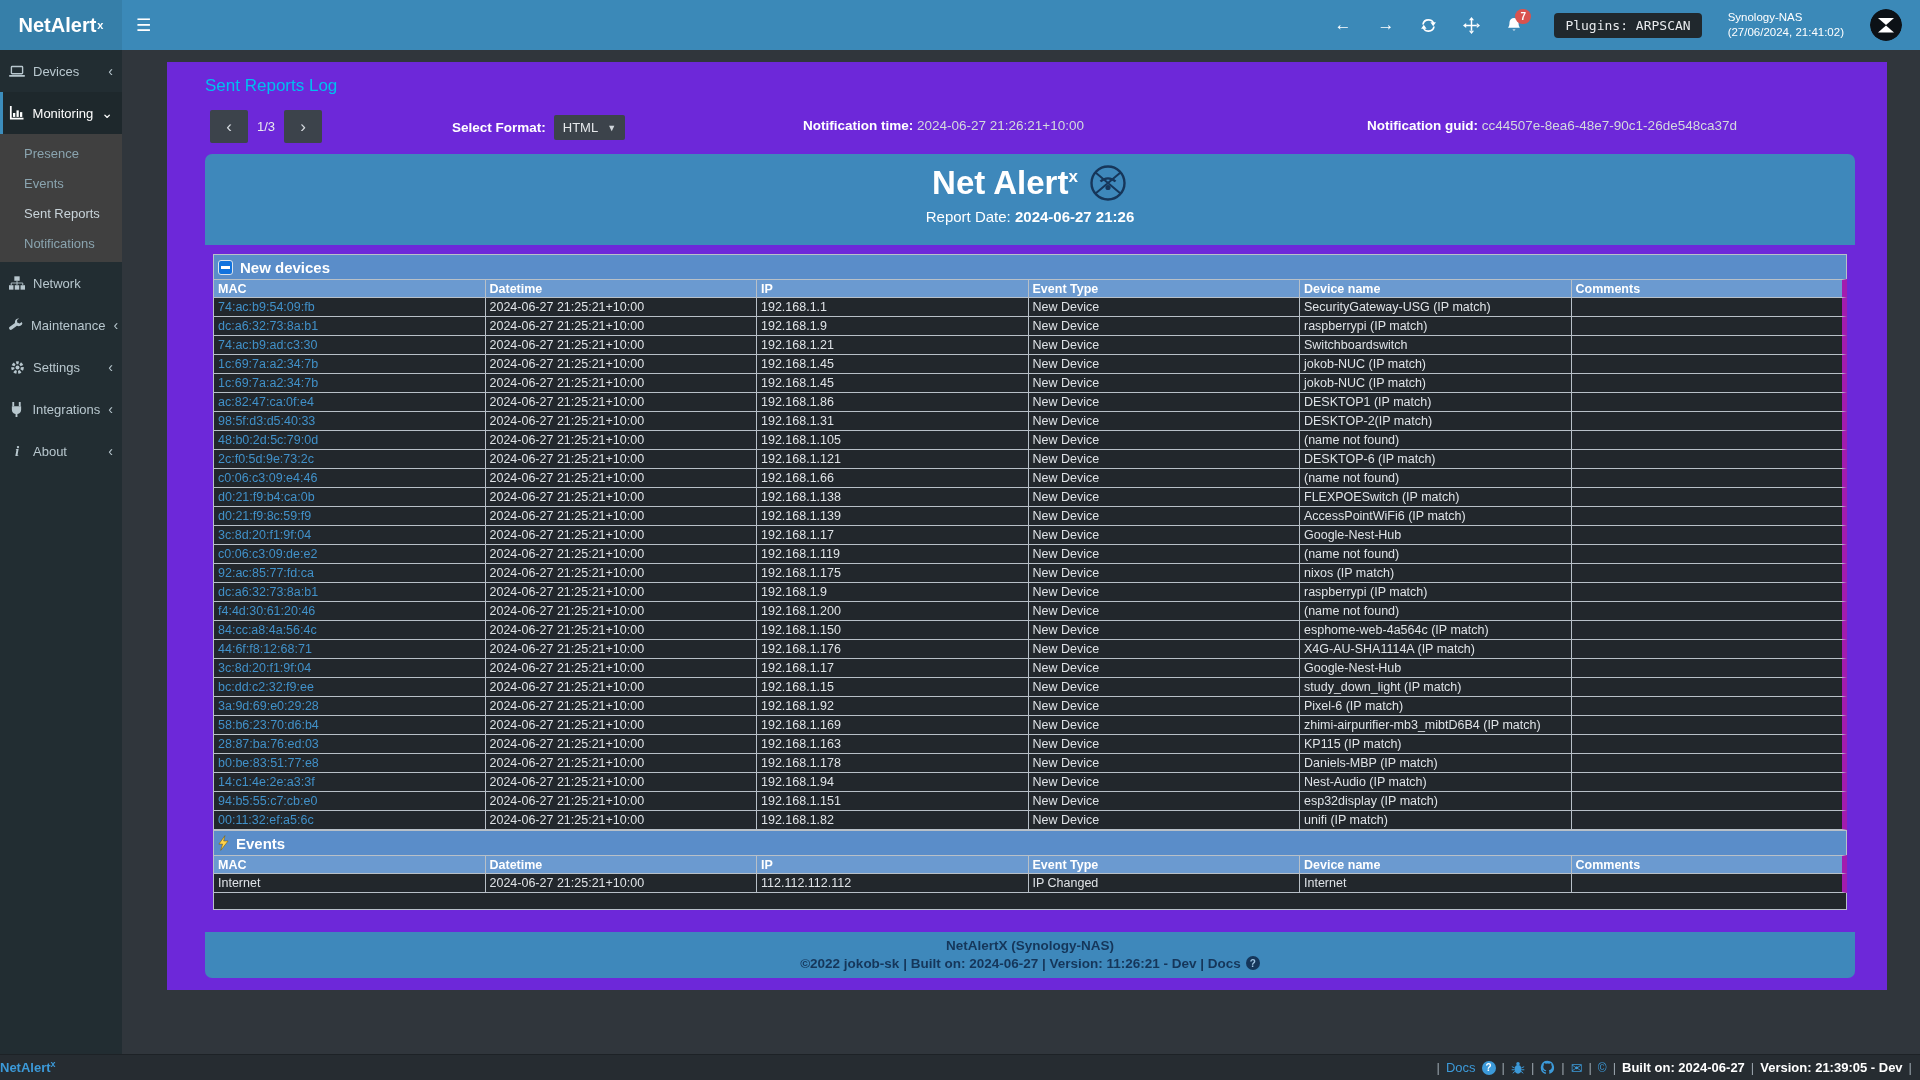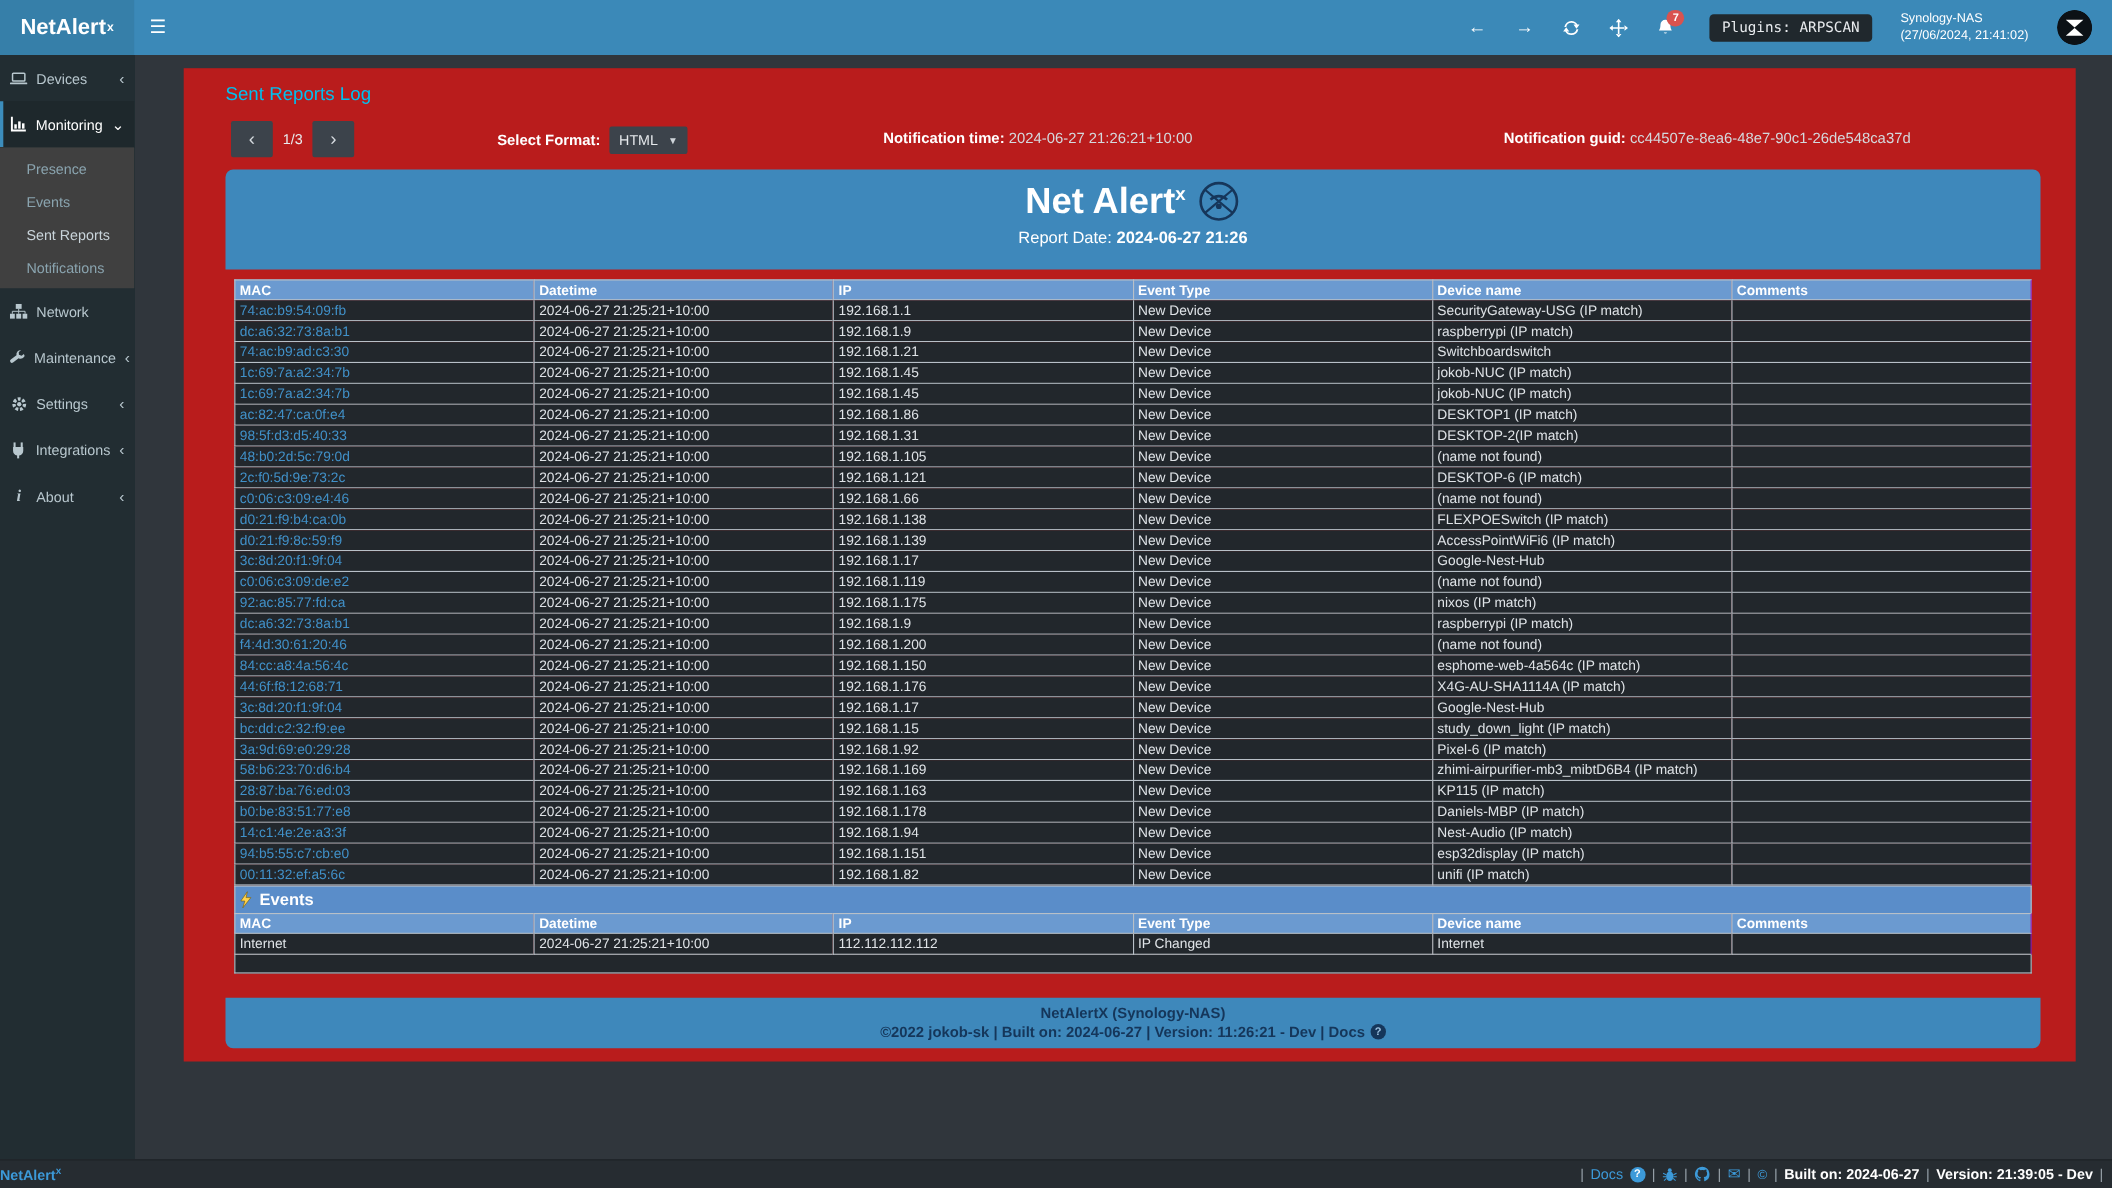--- a/index.html
+++ b/index.html
@@ -40,21 +40,21 @@
     color:#8aa4af; cursor:pointer; font-size:13px; }
   .sub-item.current { color:#c9d4da; }
 
   
   .content-header { margin-left:122px; height:42px; background:#3d444b; display:flex;
     align-items:center; gap:10px; padding:0 17px; color:#ccd2d8; font-size:25px; }
   .content-header svg { color:#949da5; }
 
   
   .page { margin-left:122px; }
-  .panel { margin:20px 33px 0 45px; background:#b91c1c; min-height:878px;
+  .panel { margin:20px 33px 0 45px; background:#6d28d9; min-height:878px;
     padding:14px 32px 12px 38px; }
   .log-link { color:#00c0ef; font-size:17px; display:inline-block; cursor:pointer; }
 
   .controls { position:relative; height:44px; margin-top:10px; }
   .pager { position:absolute; left:5px; top:4px; display:flex; align-items:center; gap:9px; }
   .pg-btn { width:38px; height:33px; background:#3c434b; border:none; color:#d6dbe0;
     font-size:17px; border-radius:2px; cursor:pointer; line-height:1; }
   .page-ind { color:#e8ebee; font-size:13px; }
   .fmt-group { position:absolute; left:247px; top:9px; display:flex; align-items:center; gap:8px; }
   .fmt-label { color:#fff; font-weight:bold; font-size:13.5px; }
@@ -75,21 +75,21 @@
   .report-date { font-size:15px; margin-top:5px; }
   .report-date b { font-weight:bold; }
 
   .rtable { margin:9px 8px 0 8px; }
   .sect-header { display:flex; align-items:center; gap:7px; background:#5a8dc9; color:#fff;
     font-weight:bold; font-size:15px; height:25px; padding:0 4px;
     border:1px solid #b8c0c8; border-bottom:none; }
   .tr { display:flex; height:19px; }
   .tr .th, .tr .td { flex:1 1 0; border-left:1px solid #b8c0c8; border-bottom:1px solid #b8c0c8;
     padding:0 4px; font-size:12.5px; line-height:18px; white-space:nowrap; overflow:hidden; }
-  .tr .th:last-child, .tr .td:last-child { border-right:1px solid #a21caf; }
+  .tr .th:last-child, .tr .td:last-child { border-right:5px solid #a21caf; }
   .thr .th { background:#6b9ad0; color:#fff; font-weight:bold; border-top:1px solid #b8c0c8; }
   .td { background:#22272c; color:#dfe3e7; }
   .td.link { color:#4191c9; cursor:pointer; }
   .empty-row { height:17px; background:#22272c; border:1px solid #b8c0c8; border-top:none; }
   .nd-icon { width:15px; height:15px; background:#1273de; border:1px solid #dce4ec;
     border-radius:3px; display:flex; align-items:center; justify-content:center; }
   .nd-icon i { display:block; width:9px; height:3px; background:#fff; }
 
   .report-footer { margin-top:22px; background:#3e88bb; border-radius:0 0 7px 7px; height:46px;
     text-align:center; color:#15365a; font-weight:bold; font-size:13.5px; padding-top:6px; }
@@ -284,20 +284,26 @@
             <circle cx="20" cy="24.5" r="2.6" fill="#16365a"></circle>
             <path d="M7.5 9.5l25 21M32.5 9.5l-25 21" stroke="#16365a" stroke-width="2"></path>
           </svg>
         </span>
         <div class="report-date">
           <span>Report Date:</span> <b>2024-06-27 21:26</b>
         </div>
       </div>
 
       <div class="rtable">
+        <div class="sect-header">
+          <span class="nd-icon">
+              <i></i>
+            </span>
+          <span>New devices</span>
+        </div>
         <div class="tr thr">
             <span class="th">MAC</span>
             <span class="th">Datetime</span>
             <span class="th">IP</span>
             <span class="th">Event Type</span>
             <span class="th">Device name</span>
             <span class="th">Comments</span>
           </div>
         <div>
             <div class="tr">

